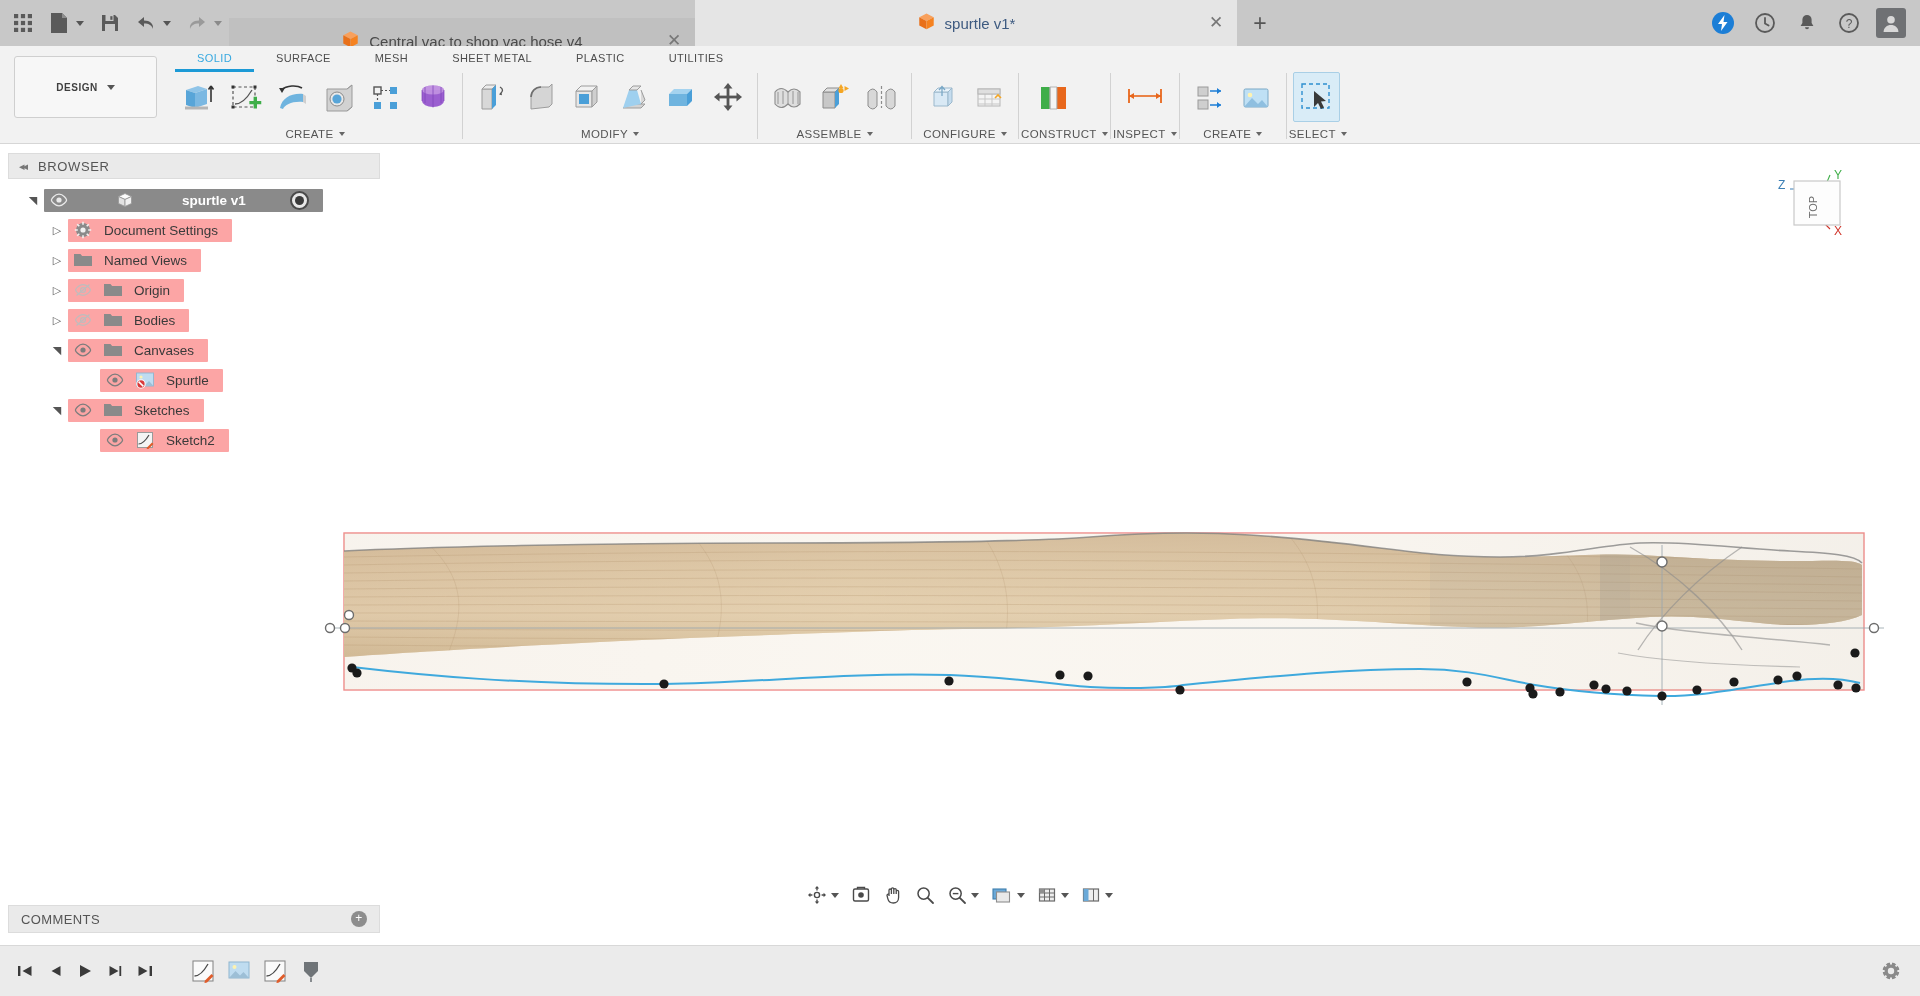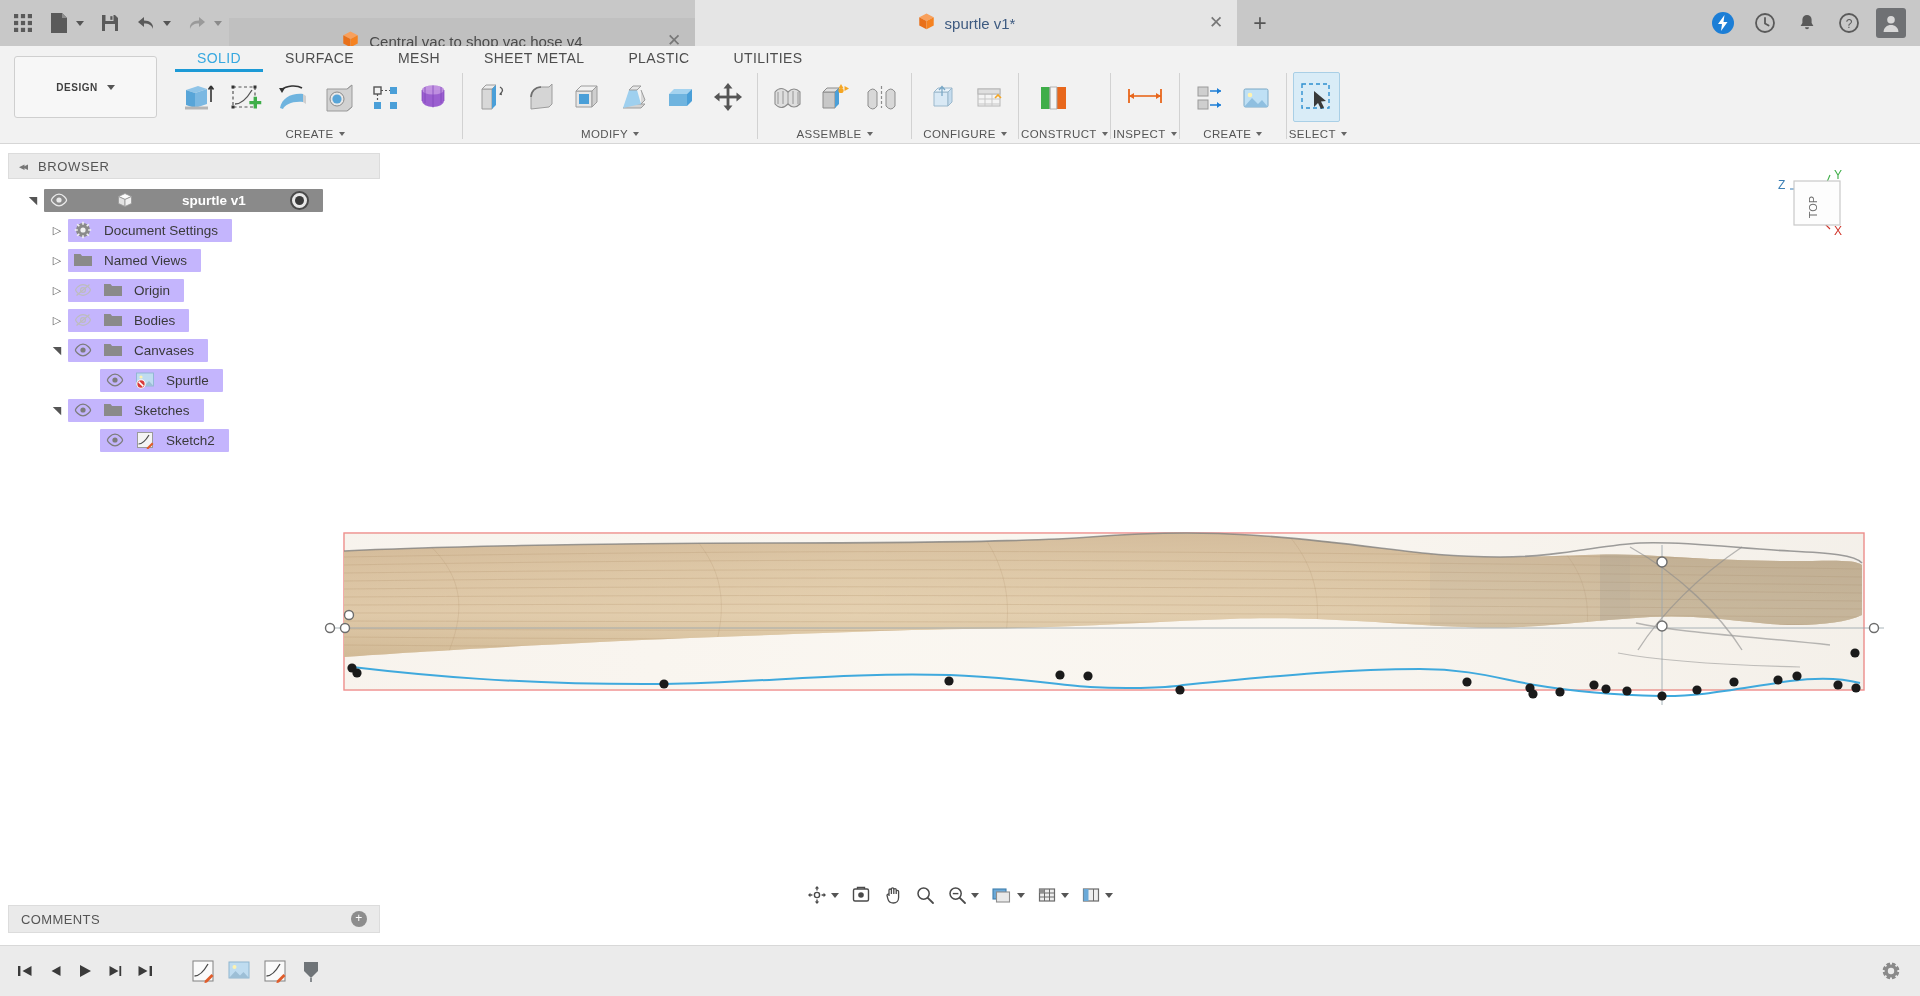--- a/index.html
+++ b/index.html
@@ -54,21 +54,21 @@
   
   .ribbon {
     position: absolute; top: 46px; left: 0; width: 1920px; height: 98px;
     background: #f2f2f2; border-bottom: 1px solid #d6d6d6;
   }
   .ribbon-tabs {
     position: absolute; top: 0; left: 175px; height: 24px;
     display: flex; align-items: center; gap: 0;
   }
   .rtab {
-    font-size: 14px; color: #4d4d4d; letter-spacing: 0.4px; cursor: pointer;
+    font-size: 11px; color: #4d4d4d; letter-spacing: 0.4px; cursor: pointer;
     padding: 0 22px; height: 24px; line-height: 24px; white-space: nowrap;
   }
   .rtab.active { color: #36a8e0; }
   .rtab.active::after {
     content: ""; display:block; position: relative; top: -1px;
     height: 3px; background: #1c9ad6; margin: 0 -22px;
   }
 
   .design-box {
     position: absolute; left: 14px; top: 10px; width: 143px; height: 62px;
@@ -104,21 +104,21 @@
     display: flex; align-items: center; padding: 0 10px; color: #555;
     letter-spacing: .6px; font-size: 13px;
   }
   .browser-head .collapse { color:#777; font-size: 11px; margin-right: 12px; letter-spacing:-2px; cursor:pointer;}
   .tree { padding-top: 6px; }
   .tnode { display: flex; align-items: center; height: 30px; }
   .twist {
     width: 22px; text-align: center; color: #555; font-size: 11px; cursor: pointer; flex: 0 0 22px;
   }
   .tbody {
-    display: flex; align-items: center; background: #c4b5fd; height: 23px; border-radius: 1px;
+    display: flex; align-items: center; background: #fca5a5; height: 23px; border-radius: 1px;
     padding-right: 14px;
   }
   .tbody.selected { background: #8a8a8a; gap: 36px; }
   .tbody.selected .tlabel { color: #ffffff; font-weight: bold; }
   .eye { width: 30px; display:flex; align-items:center; justify-content:center; cursor:pointer; flex:0 0 30px;}
   .ticon { width: 30px; display:flex; align-items:center; justify-content:center; flex:0 0 30px;}
   .tlabel { color: #3a3a3a; padding-left: 6px; white-space: nowrap; }
   .radio-dot {
     width: 19px;height:19px;border-radius:50%; border: 2px solid #4a4a4a; background:#e8e8e8;
     display:flex;align-items:center;justify-content:center; margin-left: 8px; cursor:pointer;

